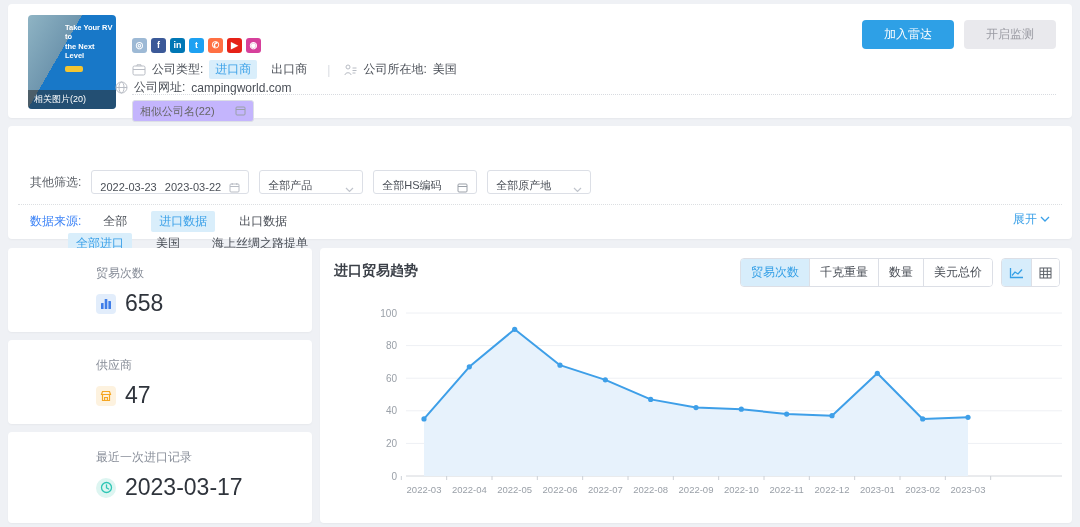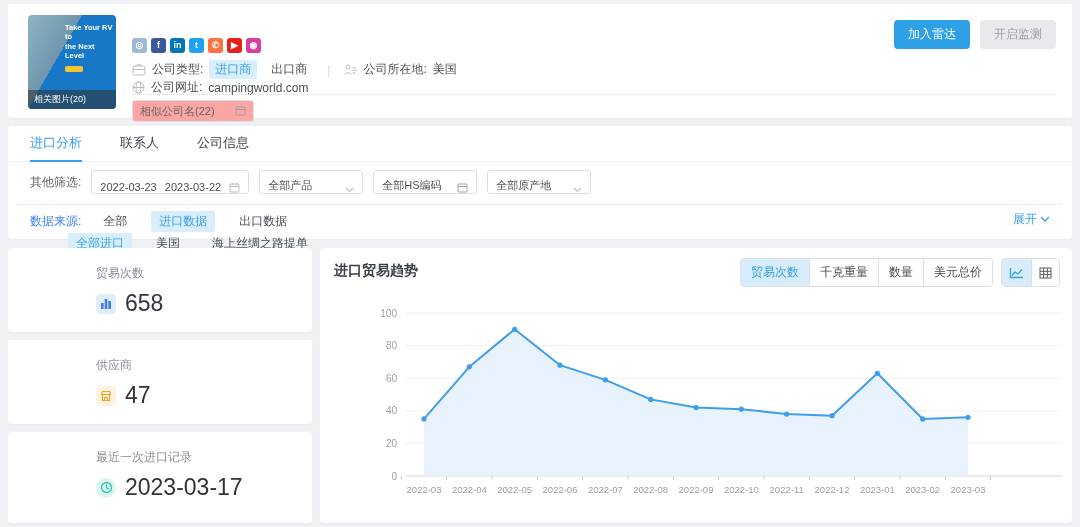--- a/index.html
+++ b/index.html
@@ -19,25 +19,25 @@
   #thumb .pill { width:18px; height:6px; background:#f4c531; border-radius:2px; margin-top:5px; }
   #thumb .caption { position:absolute; left:0; right:0; bottom:0; background:rgba(45,45,45,.55); color:#fff; font-size:9px; padding:3px 6px; }
   #company-name-row { position:absolute; left:124px; top:13px; display:flex; align-items:center; gap:6px; }
   #company-name { font-size:14px; font-weight:bold; color:#3a3f47; }
   #social-row { position:absolute; left:124px; top:34px; display:flex; gap:4px; }
   .social-icon { width:15px; height:15px; border-radius:3px; color:#fff; font-size:9px; line-height:15px; text-align:center; cursor:pointer; overflow:hidden; font-weight:bold; }
   #info-row { position:absolute; left:124px; top:56px; display:flex; align-items:center; gap:6px; font-size:12px; color:#4a4f57;justify-content:center; }
   .type-tag { font-size:12px; padding:1px 6px; border-radius:2px; color:#4a4f57; }
   .type-tag.active { background:#d9eefb; color:#3aa0e8; }
   .v-divider { color:#d9dce1; margin:0 8px; }
-  #website-row { position:absolute; left:124px; top:75px; display:flex; align-items:center; gap:6px; font-size:12px; color:#4a4f57;justify-content:center; }
+  #website-row { position:absolute; left:107px; top:75px; display:flex; align-items:center; gap:6px; font-size:12px; color:#4a4f57;justify-content:center; }
   #top-dotted { position:absolute; left:124px; right:16px; top:90px; border-top:1px dotted #d8dbe0; }
-  #similar-select { position:absolute; left:124px; top:96px; width:122px; height:22px; border:1px solid #dcdfe6; border-radius:3px; display:flex; align-items:center; justify-content:space-between; padding:0 7px; font-size:11px; color:#666; cursor:pointer; background:#fca5a5; }
+  #similar-select { position:absolute; left:124px; top:96px; width:122px; height:22px; border:1px solid #dcdfe6; border-radius:3px; display:flex; align-items:center; justify-content:space-between; padding:0 7px; font-size:11px; color:#666; cursor:pointer; background:#c4b5fd; }
   #top-actions { position:absolute; right:16px; top:16px; display:flex; gap:10px; }
-  .btn { border:none; border-radius:4px; font-size:12px; padding:6px 14px; cursor:pointer; font-family:inherit; }
+  .btn { border:none; border-radius:4px; font-size:12px; padding:6px 22px; cursor:pointer; font-family:inherit; }
   .btn-primary { background:#2ea0e6; color:#fff; }
   .btn-muted { background:#e9e9ed; color:#9a9ba3; }
 
   
   #tab-card { left:8px; top:126px; width:1064px; height:113px; }
   #tabs-row { display:flex; gap:38px; padding:0 22px; height:36px; align-items:center; border-bottom:1px solid #eef0f3; }
   .tab { font-size:13px; color:#3a3f47; cursor:pointer; height:36px; line-height:34px; position:relative; }
   .tab.active { color:#3aa0e8; }
   .tab.active::after { content:""; position:absolute; left:0; right:0; bottom:0; height:2px; background:#3aa0e8; }
   #filter-row { position:absolute; left:22px; top:44px; display:flex; align-items:center; gap:10px; }
@@ -146,25 +146,20 @@
     </svg>
   </div>
 
   <div id="top-actions">
     <button class="btn btn-primary">加入雷达</button>
     <button class="btn btn-muted">开启监测</button>
   </div>
 </div>
 
 <div class="card" id="tab-card">
-  <div id="tabs-row">
-      <div class="tab active">进口分析</div>
-      <div class="tab">联系人</div>
-      <div class="tab">公司信息</div>
-    </div>
 
   <div id="filter-row">
     <span id="filter-label">其他筛选:</span>
     <div class="f-box" id="date-range">
       <span>2022-03-23</span>
       <span>2023-03-22</span>
       <svg width="11" height="11" viewBox="0 0 11 11">
         <rect x="1" y="2" width="9" height="8" rx="1" fill="none" stroke="#b8bcc4"></rect>
         <line x1="3.2" y1="1" x2="3.2" y2="3" stroke="#b8bcc4"></line>
         <line x1="7.8" y1="1" x2="7.8" y2="3" stroke="#b8bcc4"></line>

